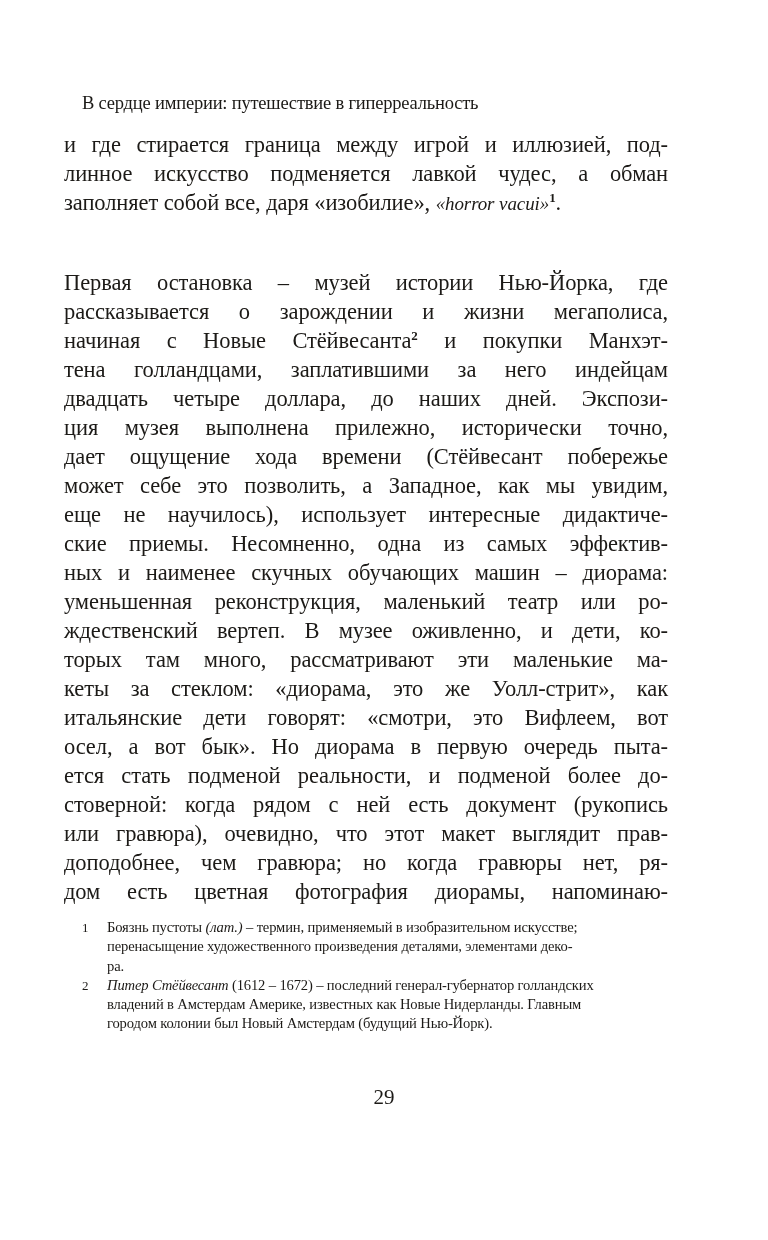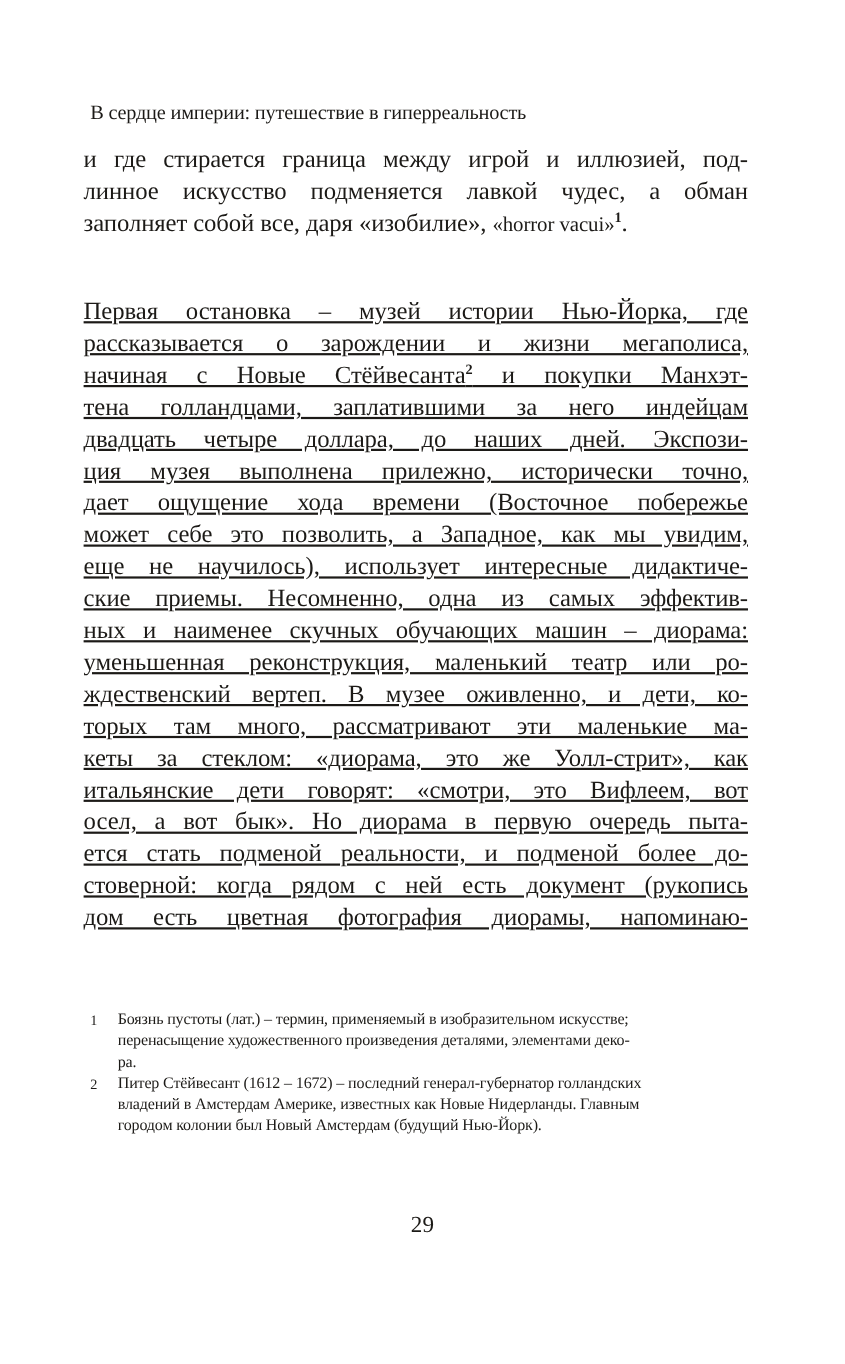--- a/index.html
+++ b/index.html
@@ -25,39 +25,39 @@
       position: absolute;
       top: 90px;
       left: 82px;
       width: 604px;
       font-size: 18.5px;
       line-height: 26px;
       letter-spacing: -0.2px;
     }
     .body-block {
       position: absolute;
-      left: 76px;
+      left: 64px;
       width: 604px;
       font-size: 22.5px;
       line-height: 29px;
       letter-spacing: -0.1px;
     }
     .body-block .line {
       display: block;
       white-space: nowrap;
       text-align: justify;
       text-align-last: justify;
       height: 29px;
     }
     .body-block .line.last {
       text-align-last: left;
     }
     .block-1 { top: 130px; }
-    .block-2 { top: 268px; text-decoration: underline; }
-    .ital { font-size: 19px; }
+    .block-2 { top: 268px; }
+    .ital { font-style: italic; font-size: 19px; }
     sup {
       font-size: 13px;
       line-height: 0;
       vertical-align: 8px;
       font-weight: bold;
     }
     .footnotes {
       position: absolute;
       top: 918px;
       left: 82px;
@@ -82,21 +82,20 @@
     }
     .fn .ital { font-size: 14.6px; }
     .page-number {
       position: absolute;
       top: 1083px;
       left: 0;
       width: 768px;
       text-align: center;
       font-size: 21px;
       line-height: 28px;
-      margin-top: 16px;
     }
   </style>
 </head>
 <body>
 
 <div class="page">
 
   <div class="running-head">В сердце империи: путешествие в гиперреальность</div>
 
   <div class="body-block block-1">
@@ -105,33 +104,35 @@
     <span class="line last"><span>заполняет собой все, даря «изобилие», </span><span class="ital">«horror vacui»</span><sup>1</sup><span>.</span></span>
   </div>
 
   <div class="body-block block-2">
     <span class="line">Первая остановка – музей истории Нью-Йорка, где</span>
     <span class="line">рассказывается о зарождении и жизни мегаполиса,</span>
     <span class="line"><span>начиная с Новые Стёйвесанта</span><sup>2</sup><span> и покупки Манхэт-</span></span>
     <span class="line">тена голландцами, заплатившими за него индейцам</span>
     <span class="line">двадцать четыре доллара, до наших дней. Экспози-</span>
     <span class="line">ция музея выполнена прилежно, исторически точно,</span>
-    <span class="line">дает ощущение хода времени (Восточное побережье</span>
+    <span class="line">дает ощущение хода времени (Стёйвесант побережье</span>
     <span class="line">может себе это позволить, а Западное, как мы увидим,</span>
     <span class="line">еще не научилось), использует интересные дидактиче-</span>
     <span class="line">ские приемы. Несомненно, одна из самых эффектив-</span>
     <span class="line">ных и наименее скучных обучающих машин – диорама:</span>
     <span class="line">уменьшенная реконструкция, маленький театр или ро-</span>
     <span class="line">ждественский вертеп. В музее оживленно, и дети, ко-</span>
     <span class="line">торых там много, рассматривают эти маленькие ма-</span>
     <span class="line">кеты за стеклом: «диорама, это же Уолл-стрит», как</span>
     <span class="line">итальянские дети говорят: «смотри, это Вифлеем, вот</span>
     <span class="line">осел, а вот бык». Но диорама в первую очередь пыта-</span>
     <span class="line">ется стать подменой реальности, и подменой более до-</span>
     <span class="line">стоверной: когда рядом с ней есть документ (рукопись</span>
+    <span class="line">или гравюра), очевидно, что этот макет выглядит прав-</span>
+    <span class="line">доподобнее, чем гравюра; но когда гравюры нет, ря-</span>
     <span class="line">дом есть цветная фотография диорамы, напоминаю-</span>
   </div>
 
   <div class="footnotes">
     <div class="fn">
       <span class="fn-num">1</span>
       <span class="fline"><span>Боязнь пустоты </span><span class="ital">(лат.)</span><span> – термин, применяемый в изобразительном искусстве;</span></span>
       <span class="fline">перенасыщение художественного произведения деталями, элементами деко-</span>
       <span class="fline">ра.</span>
     </div>

